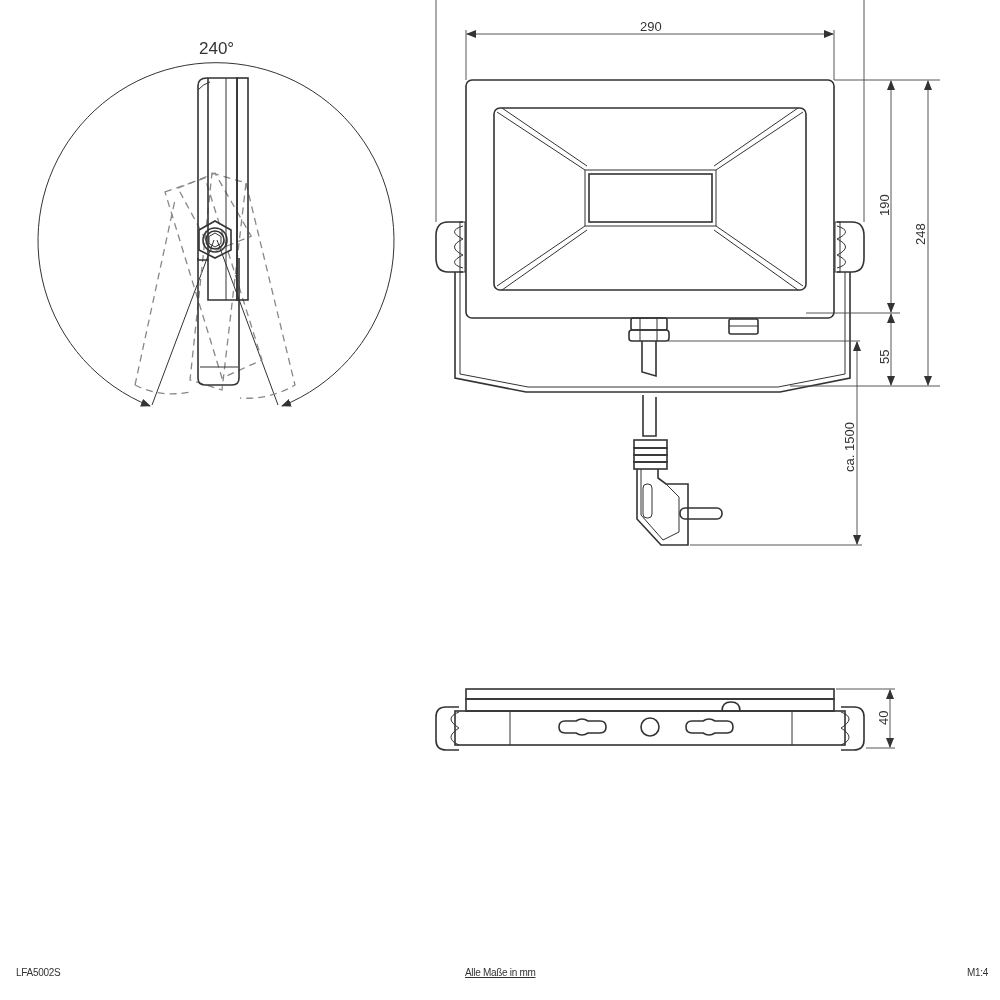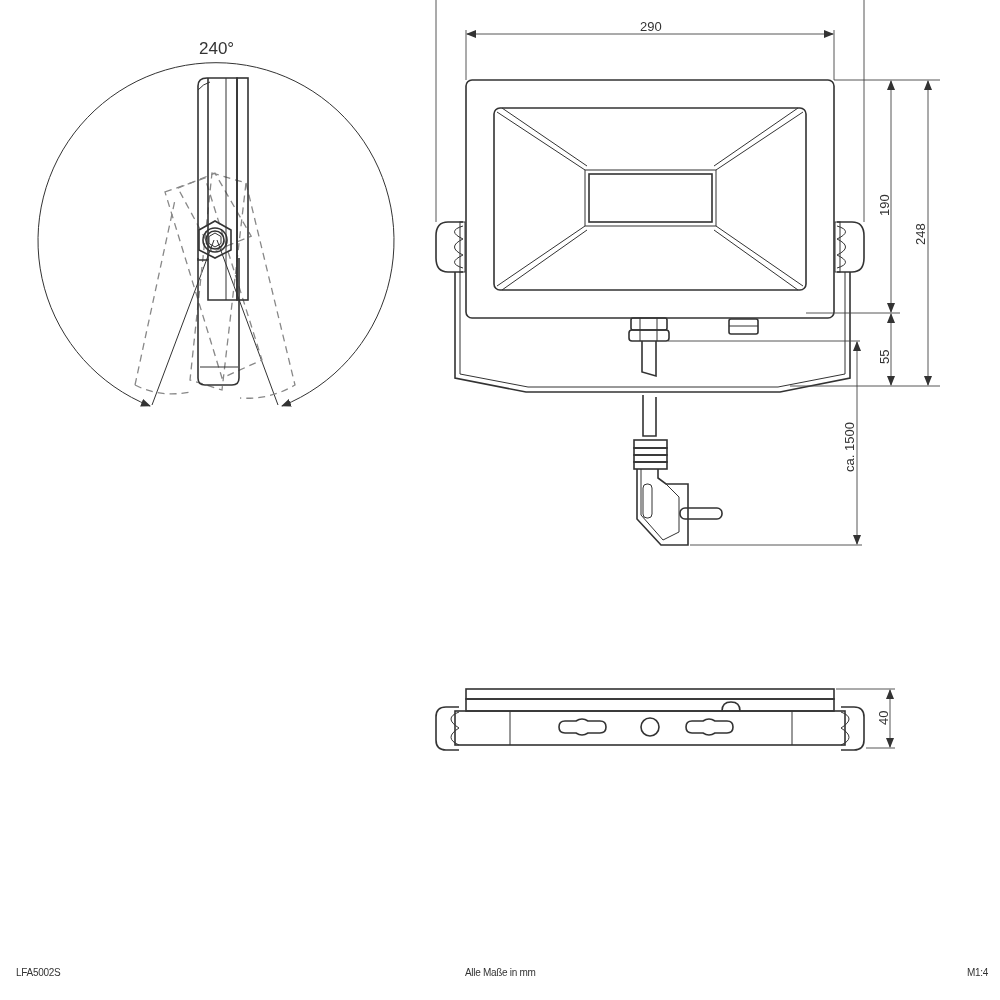--- a/index.html
+++ b/index.html
@@ -6,21 +6,21 @@
     body { width: 1000px; height: 1000px; position: relative; overflow: hidden; font-family: "Liberation Sans", sans-serif; }
     svg { position: absolute; left: 0; top: 0; }
     .ln { stroke: #333; fill: none; stroke-width: 1.6; }
     .lnt { stroke: #333; fill: none; stroke-width: 1; }
     .dim { stroke: #444; fill: none; stroke-width: 0.9; }
     .dash { stroke: #888; fill: none; stroke-width: 1.3; stroke-dasharray: 7 5; }
     .dimtxt { font-family: "Liberation Sans", sans-serif; font-size: 13px; fill: #333; }
     .angtxt { font-family: "Liberation Sans", sans-serif; font-size: 17px; fill: #333; }
     .footer { position: absolute; top: 967px; font-size: 10px; color: #333; letter-spacing: -0.3px; }
     #f-left { left: 16px; }
-    #f-mid { left: 465px; }
+    #f-mid { left: 465px; text-decoration: underline; }
     #f-right { left: 967px; }
   </style>
 </head>
 <body>
 
 <svg width="1000" height="1000" viewBox="0 0 1000 1000" xmlns="http://www.w3.org/2000/svg">
   <defs>
     <marker id="arr" markerWidth="10" markerHeight="8" refX="9" refY="4" orient="auto" markerUnits="userSpaceOnUse">
       <path d="M0,0 L10,4 L0,8 z" fill="#333"></path>
     </marker>

